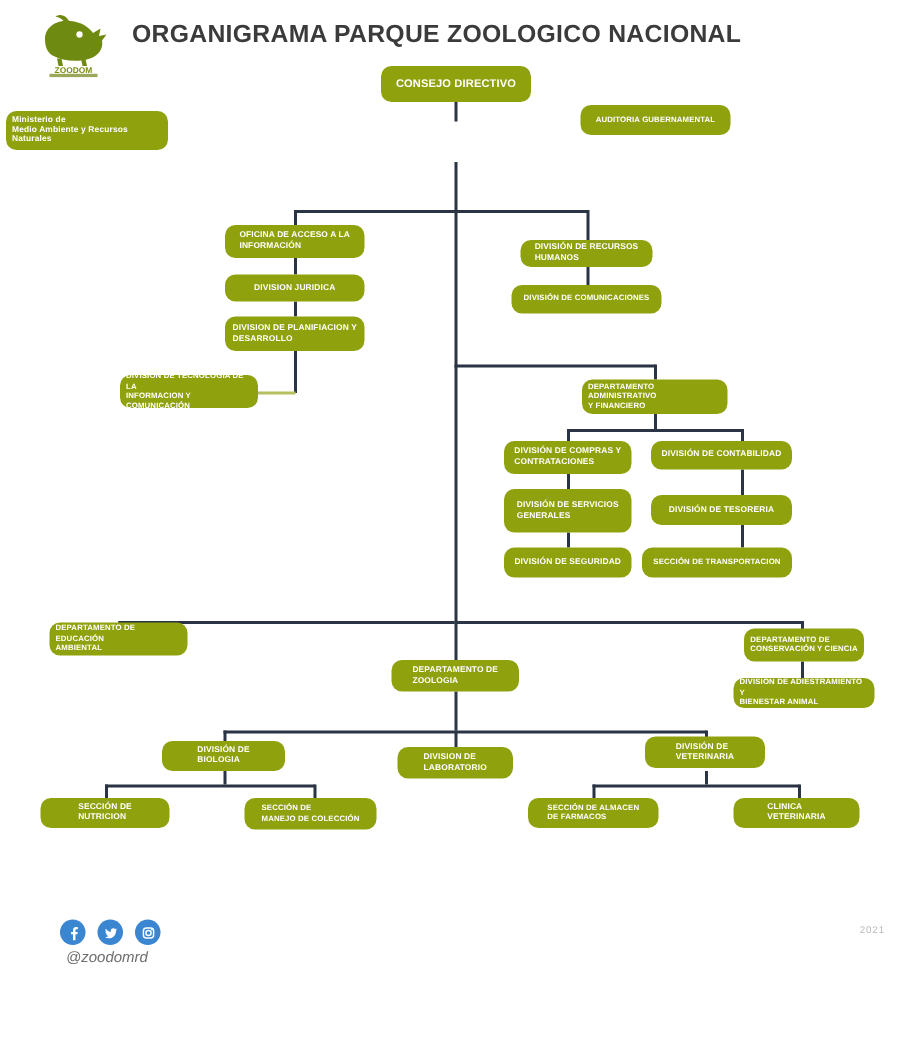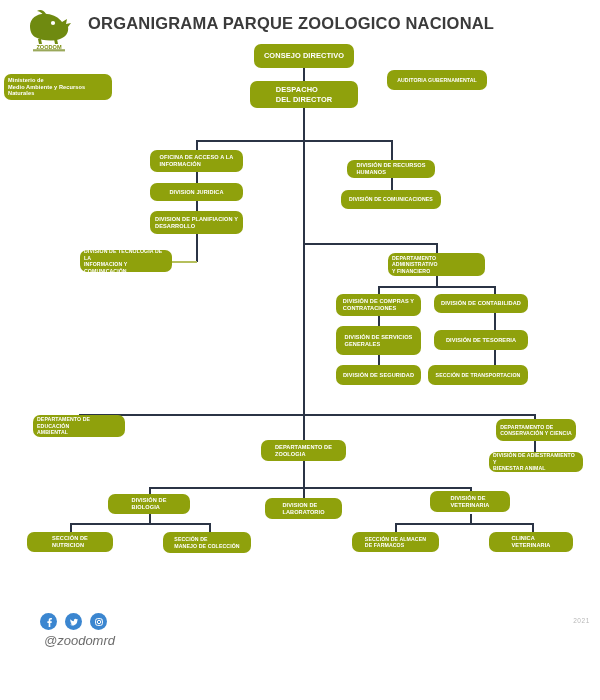--- a/index.html
+++ b/index.html
@@ -86,21 +86,21 @@
     background: #3b86d0;
     display: flex;
     align-items: center;
     justify-content: center;
     color: #ffffff;
   }
   .s-icon svg { display: block; }
   .handle {
     position: absolute;
     left: 44px; top: 33px;
-    font-size: 13px;
+    font-size: 10px;
     font-style: italic;
     color: #6d6d6d;
   }
   .corner-note {
     position: absolute;
     right: 10px; top: 17px;
     font-size: 6.5px;
     color: #b8b8b8;
     letter-spacing: 0.6px;
   }
@@ -174,22 +174,20 @@
   <div class="ln lnv" style="left:70px; top:523px; height:9px;"></div>
   <div class="ln lnv" style="left:209px; top:523px; height:9px;"></div>
 
   <div class="ln lnv" style="left:470px; top:514px; height:9px;"></div>
   <div class="ln lnh" style="left:395px; top:523px; width:138px;"></div>
   <div class="ln lnv" style="left:395px; top:523px; height:9px;"></div>
   <div class="ln lnv" style="left:532px; top:523px; height:9px;"></div>
 
   <div class="box t7" style="left:254px; top:44px; width:100px; height:24px;">CONSEJO DIRECTIVO</div>
 
-  <div class="box t7" style="left:250px; top:81px; width:108px; height:27px; white-space:pre-line;">DESPACHO
-DEL DIRECTOR</div>
 
   <div class="box t55" style="left:4px; top:74px; width:108px; height:26px; white-space:pre-line;">Ministerio de
 Medio Ambiente y Recursos Naturales</div>
 
   <div class="box t5" style="left:387px; top:70px; width:100px; height:20px;">AUDITORIA GUBERNAMENTAL</div>
 
   <div class="box t55" style="left:150px; top:150px; width:93px; height:22px; white-space:pre-line;">OFICINA DE ACCESO A LA
 INFORMACIÓN</div>
 
   <div class="box t55" style="left:150px; top:183px; width:93px; height:18px;">DIVISION JURIDICA</div>

